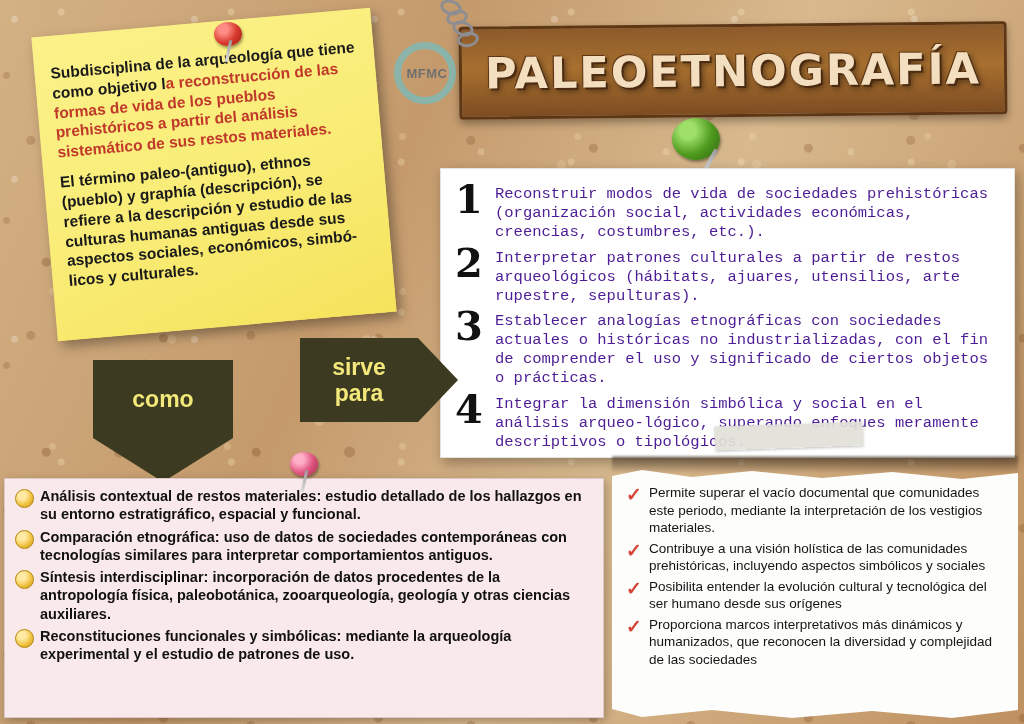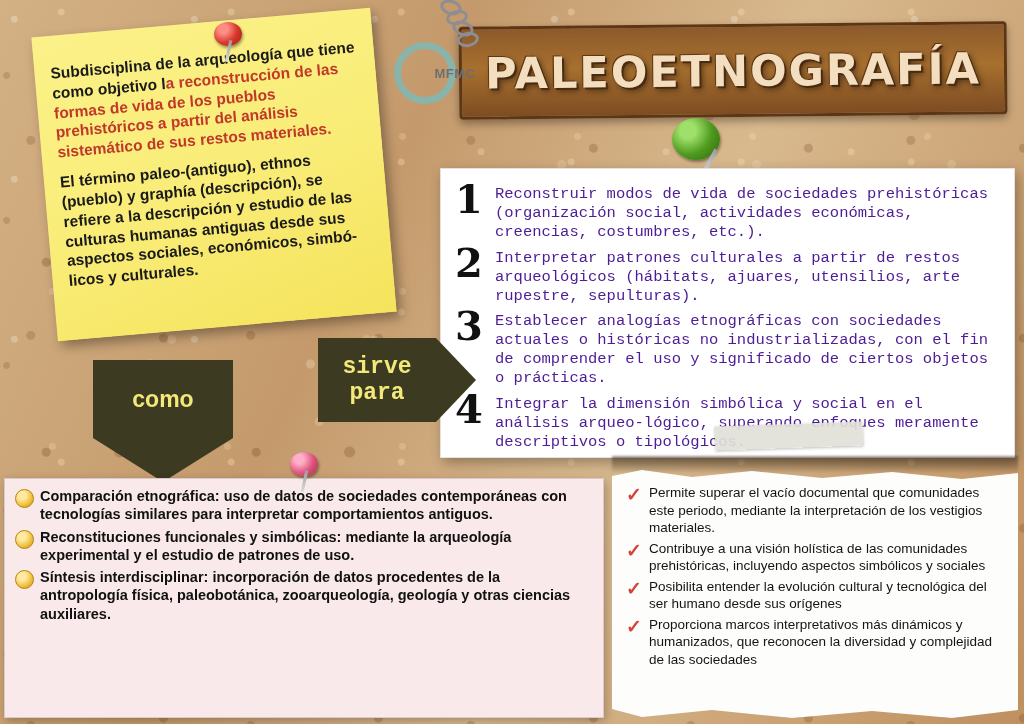--- a/index.html
+++ b/index.html
@@ -67,21 +67,20 @@
     position:absolute; left:394px; top:42px; width:62px; height:62px;
     border-radius:50%;
     border:7px solid #7fb8b5;
     opacity:0.85;
   }
   .ring-inner {
     position:absolute; left:399px; top:48px; width:56px; height:50px;
     display:flex; align-items:center; justify-content:center;
     font-size:13px; font-weight:bold; color:#6f6f6f;
     letter-spacing:0.5px;
-    margin-left:28px;
   }
 
   
   .note-yellow {
     position:absolute; left:44px; top:22px; width:340px; height:305px;
     background:linear-gradient(160deg,#fbf189 0%, #f9ec76 55%, #f5e35c 100%);
     transform:rotate(-5deg);
     box-shadow:4px 6px 12px rgba(0,0,0,0.35);
     padding:28px 16px 12px 16px;
   }
@@ -138,21 +137,21 @@
   }
   .tape {
     position:absolute; left:715px; top:424px; width:148px; height:24px;
     background:rgba(225,223,216,0.92);
     transform:rotate(-2deg);
     box-shadow:0 1px 3px rgba(0,0,0,0.25);
   }
 
   
   .arrow-right {
-    position:absolute; left:318px; top:338px; width:158px; height:96px;font-family:Liberation Mono, monospace;
+    position:absolute; left:300px; top:338px; width:158px; height:96px;
   }
   .arrow-right .body {
     position:absolute; left:0; top:0; width:118px; height:84px;
     background:#3c3a20;
   }
   .arrow-right .tip {
     position:absolute; left:118px; top:0;
     width:0; height:0;
     border-top:42px solid transparent;
     border-bottom:42px solid transparent;
@@ -288,29 +287,33 @@
 
 <div class="arrow-down">
   <div class="body"></div>
   <div class="notch2"></div>
   <div class="label">como</div>
 </div>
 
 <div class="panel-pink">
   <div class="bullet-row">
     <div class="coin"></div>
+    <div class="bullet-text">Análisis contextual de restos materiales: estudio detallado de los hallazgos en su entorno estratigráfico, espacial y funcional.</div>
+  </div>
+  <div class="bullet-row">
+    <div class="coin"></div>
     <div class="bullet-text">Comparación etnográfica: uso de datos de sociedades contemporáneas con tecnologías similares para interpretar comportamientos antiguos.</div>
+  </div>
+  <div class="bullet-row">
+    <div class="coin"></div>
+    <div class="bullet-text">Síntesis interdisciplinar: incorporación de datos procedentes de la antropología física, paleobotánica, zooarqueología, geología y otras ciencias auxiliares.</div>
   </div>
   <div class="bullet-row">
     <div class="coin"></div>
     <div class="bullet-text">Reconstituciones funcionales y simbólicas: mediante la arqueología experimental y el estudio de patrones de uso.</div>
-  </div>
-  <div class="bullet-row">
-    <div class="coin"></div>
-    <div class="bullet-text">Síntesis interdisciplinar: incorporación de datos procedentes de la antropología física, paleobotánica, zooarqueología, geología y otras ciencias auxiliares.</div>
   </div>
 </div>
 <div class="pin" style="left:290px; top:452px;">
   <div class="head" style="background:radial-gradient(circle at 33% 30%, #ffb0c8 0 18%, #e0547e 55%, #a32a4e 100%);"></div>
   <div class="needle"></div>
 </div>
 
 <div class="panel-torn">
   <div class="check-row">
     <div class="check">✓</div>

